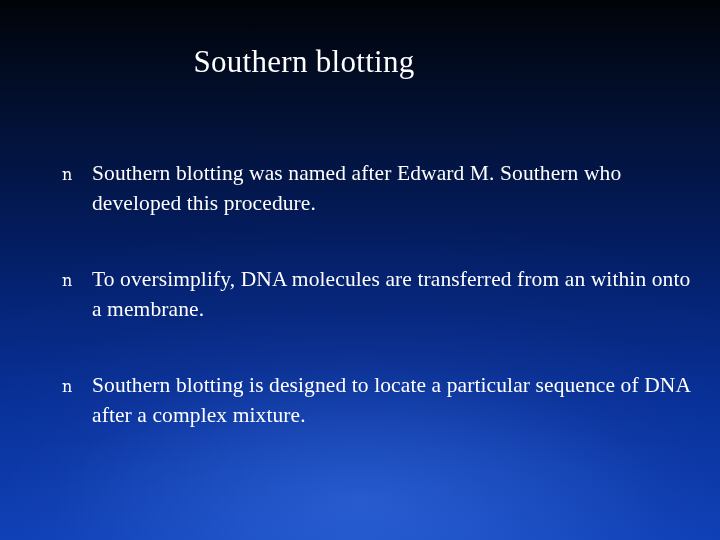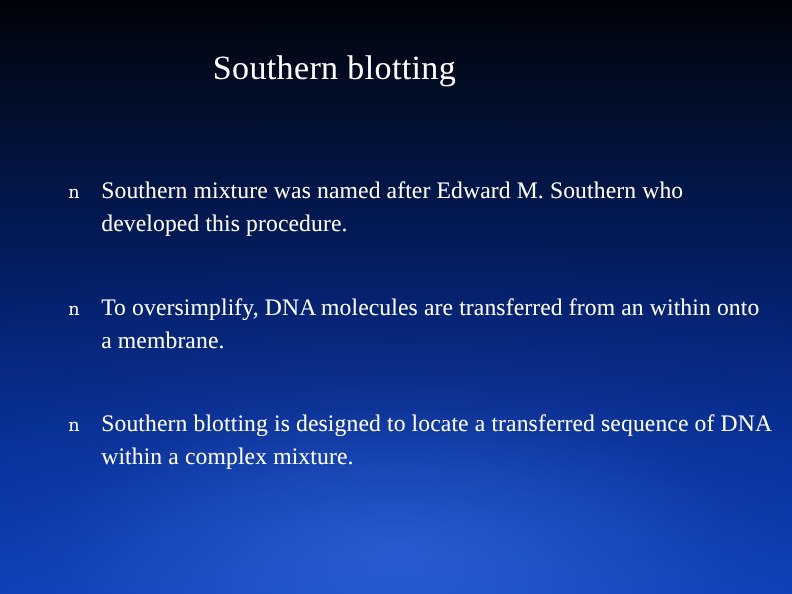--- a/index.html
+++ b/index.html
@@ -75,27 +75,27 @@
 
 <div class="slide">
   <div class="glow"></div>
 
   <div class="title">Southern blotting</div>
 
   <div class="body">
 
     <div class="bullet-row">
       <span class="bullet-marker">n</span>
-      <span class="bullet-text">Southern mixture was named after Edward M. Southern who developed this procedure.</span>
+      <span class="bullet-text">Southern blotting was named after Edward M. Southern who developed this procedure.</span>
     </div>
 
     <div class="bullet-row">
       <span class="bullet-marker">n</span>
       <span class="bullet-text">To oversimplify, DNA molecules are transferred from an within onto a membrane.</span>
     </div>
 
     <div class="bullet-row">
       <span class="bullet-marker">n</span>
-      <span class="bullet-text">Southern blotting is designed to locate a transferred sequence of DNA within a complex mixture.</span>
+      <span class="bullet-text">Southern blotting is designed to locate a particular sequence of DNA after a complex mixture.</span>
     </div>
 
   </div>
 </div>
 
 </body></html>

